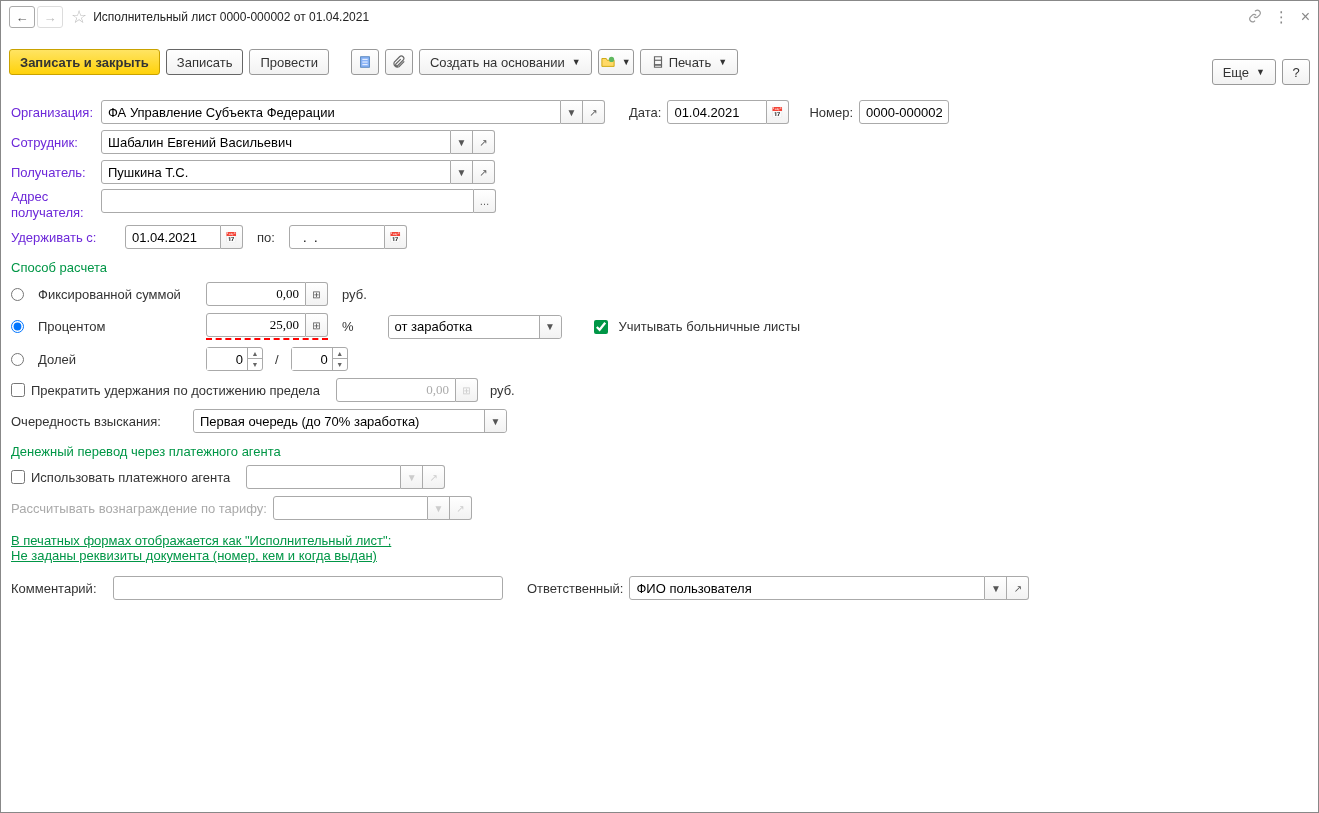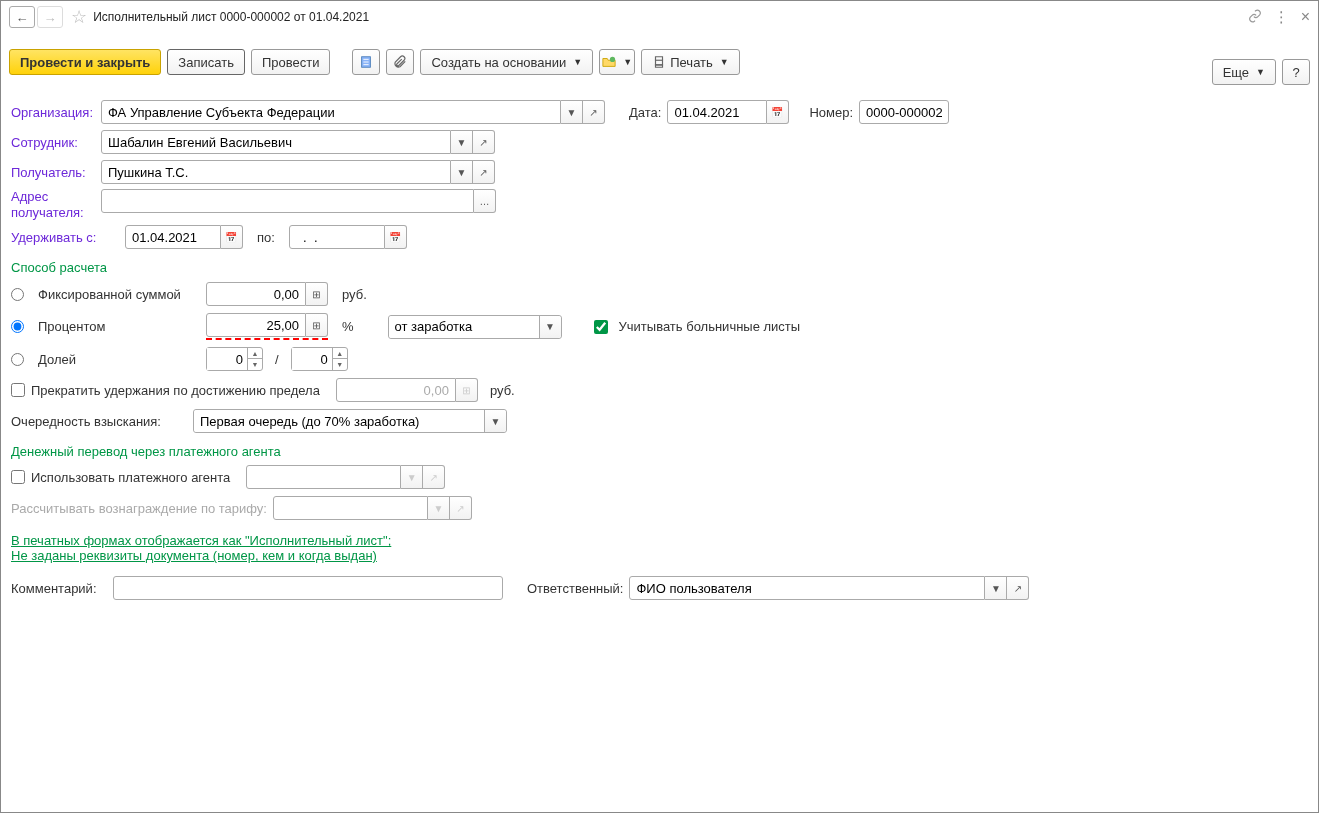--- a/index.html
+++ b/index.html
@@ -113,20 +113,21 @@
   .radio-row { display: flex; align-items: center; margin: 6px 0; gap: 8px; min-height: 26px; }
   .radio-row input[type="radio"] { margin: 0 6px 0 0; }
   .radio-lbl { width: 160px; flex-shrink: 0; }
   .num-input {
     height: 24px;
     border: 1px solid #aaa;
     border-radius: 3px 0 0 3px;
     text-align: right;
     padding: 0 6px;
     font-size: 13px;
+    font-family: Liberation Serif, serif;
   }
   .unit { margin: 0 6px; }
   .select-box {
     height: 24px;
     border: 1px solid #aaa;
     border-radius: 3px;
     display: inline-flex;
     align-items: center;
   }
   .select-box input { border: none; height: 22px; padding: 0 6px; font-size: 13px; border-radius: 3px 0 0 3px; }
@@ -169,21 +170,21 @@
           <path d="M10 13a5 5 0 0 0 7 0l3-3a5 5 0 0 0-7-7l-1 1"></path>
           <path d="M14 11a5 5 0 0 0-7 0l-3 3a5 5 0 0 0 7 7l1-1"></path>
         </svg>
     </span>
     <span>⋮</span>
     <span style="font-size:16px;">×</span>
   </div>
 </div>
 
 <div class="toolbar">
-  <span class="btn btn-yellow">Провести и закрыть</span>
+  <span class="btn btn-yellow">Записать и закрыть</span>
   <span class="btn" style="border-color:#666;">
       <span>Записать</span>
     </span>
   <span class="btn">Провести</span>
   <span style="width:10px;"></span>
   <span class="btn icon-only">
     <svg class="ico" viewBox="0 0 16 16">
         <rect x="3" y="2" width="10" height="12" fill="#8ab4f8" stroke="#4a7db8"></rect>
         <line x1="5" y1="5" x2="11" y2="5" stroke="#fff"></line>
         <line x1="5" y1="8" x2="11" y2="8" stroke="#fff"></line>

